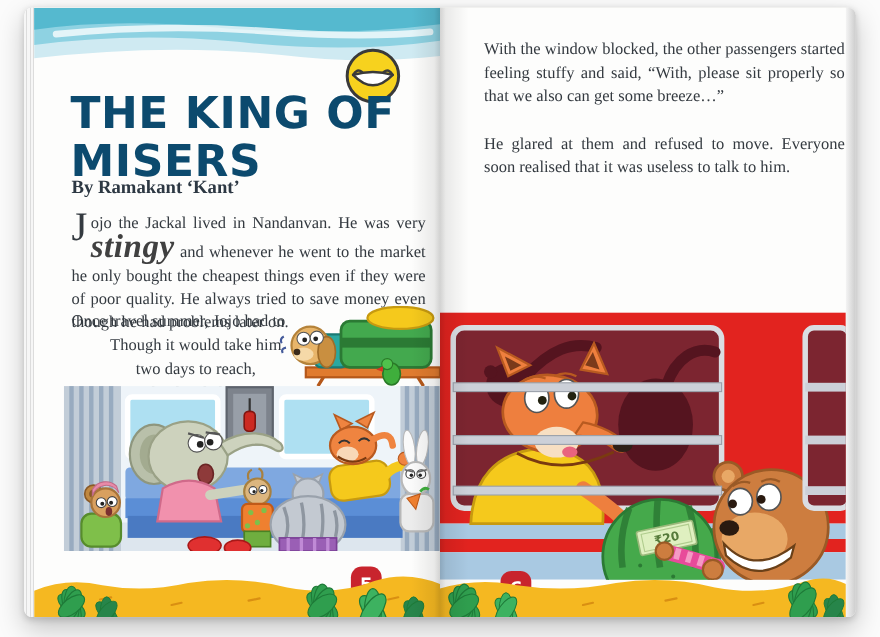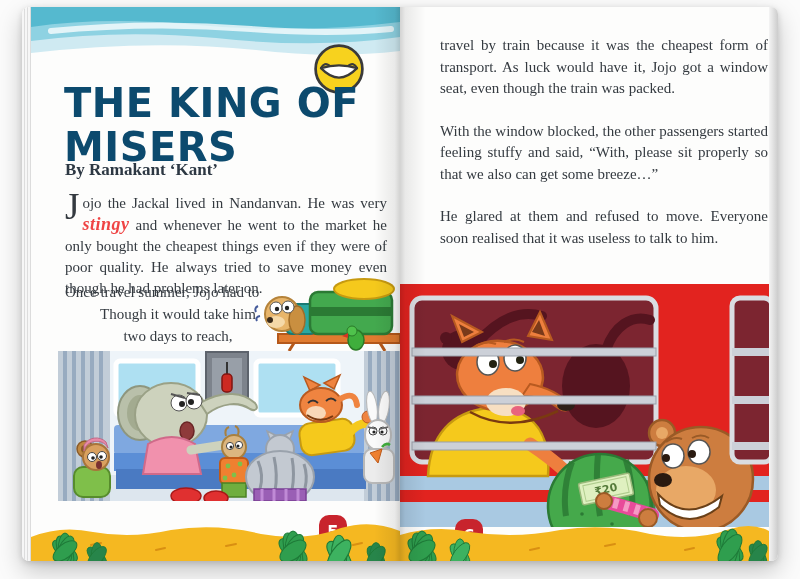--- a/index.html
+++ b/index.html
@@ -27,21 +27,21 @@
   .wave-band { position:absolute; top:0; left:0; width:100%; height:58px; }
   .smiley { position:absolute; top:35px; left:281px; width:54px; height:54px; }
   .page-title { position:absolute; top:74px; left:33px; width:300px;
           font-family:"DejaVu Sans", sans-serif; font-weight:800; font-size:40px;
           line-height:1.1; color:#0c4a6e; letter-spacing:.5px; }
   .byline { position:absolute; top:153px; left:34px; font-size:17px; font-weight:bold;
           color:#2d3843;text-align:center; }
   .para1 { position:absolute; top:186px; left:34px; width:322px; font-size:15px;
           line-height:21px; color:#343a40; text-align:justify; }
   .dropcap { float:left; font-size:37px; line-height:27px; padding-right:3px; color:#343a40; }
-  .stingy { font-style:italic; font-weight:bold; font-size:18px; color:#ef4444;
+  .stingy { font-style:italic; font-weight:bold; font-size:30px; color:#404040;
           letter-spacing:.5px; }
   .para2 { position:absolute; top:274px; left:34px; width:226px; font-size:15px;
           line-height:22px; color:#343a40; }
   .para2 .l1 { text-align:left; }
   .para2 .l2 { text-align:justify; padding-right:14px; }
   .para2 .l3 { text-align:center; padding:0 16px; }
   .para2 .l4 { text-align:center; padding:0 34px; }
   .para2 .l5 { text-align:center; padding:0 48px; }
   .dog-illo  { position:absolute; top:271px; left:221px; width:148px; height:73px; }
   .main-illo { position:absolute; top:344px; left:27px; width:342px; height:150px; }
@@ -271,21 +271,20 @@
             <ellipse rx="7" ry="16" fill="#27854a"></ellipse>
           <ellipse rx="7" ry="14" transform="rotate(38)" fill="#27854a"></ellipse>
         </g>
       </g>
     </svg>
   </div>
 
   <div class="page right">
 
     <div class="rp-text">
-      <p>travel by train because it was the cheapest form of transport. As luck would have it, Jojo got a window seat, even though the train was packed.</p>
       <p>With the window blocked, the other passengers started feeling stuffy and said, “With, please sit properly so that we also can get some breeze…”</p>
       <p>He glared at them and refused to move. Everyone soon realised that it was useless to talk to him.</p>
     </div>
 
     <svg class="train-illo" viewBox="0 0 369 243">
       <rect x="0" y="0" width="369" height="192" fill="#e2231f"></rect>
       <rect x="0" y="192" width="369" height="14" fill="#a9c9e2"></rect>
       <rect x="0" y="206" width="369" height="12" fill="#e2231f"></rect>
       <rect x="0" y="218" width="369" height="25" fill="#a9c9e2"></rect>
       <g>

